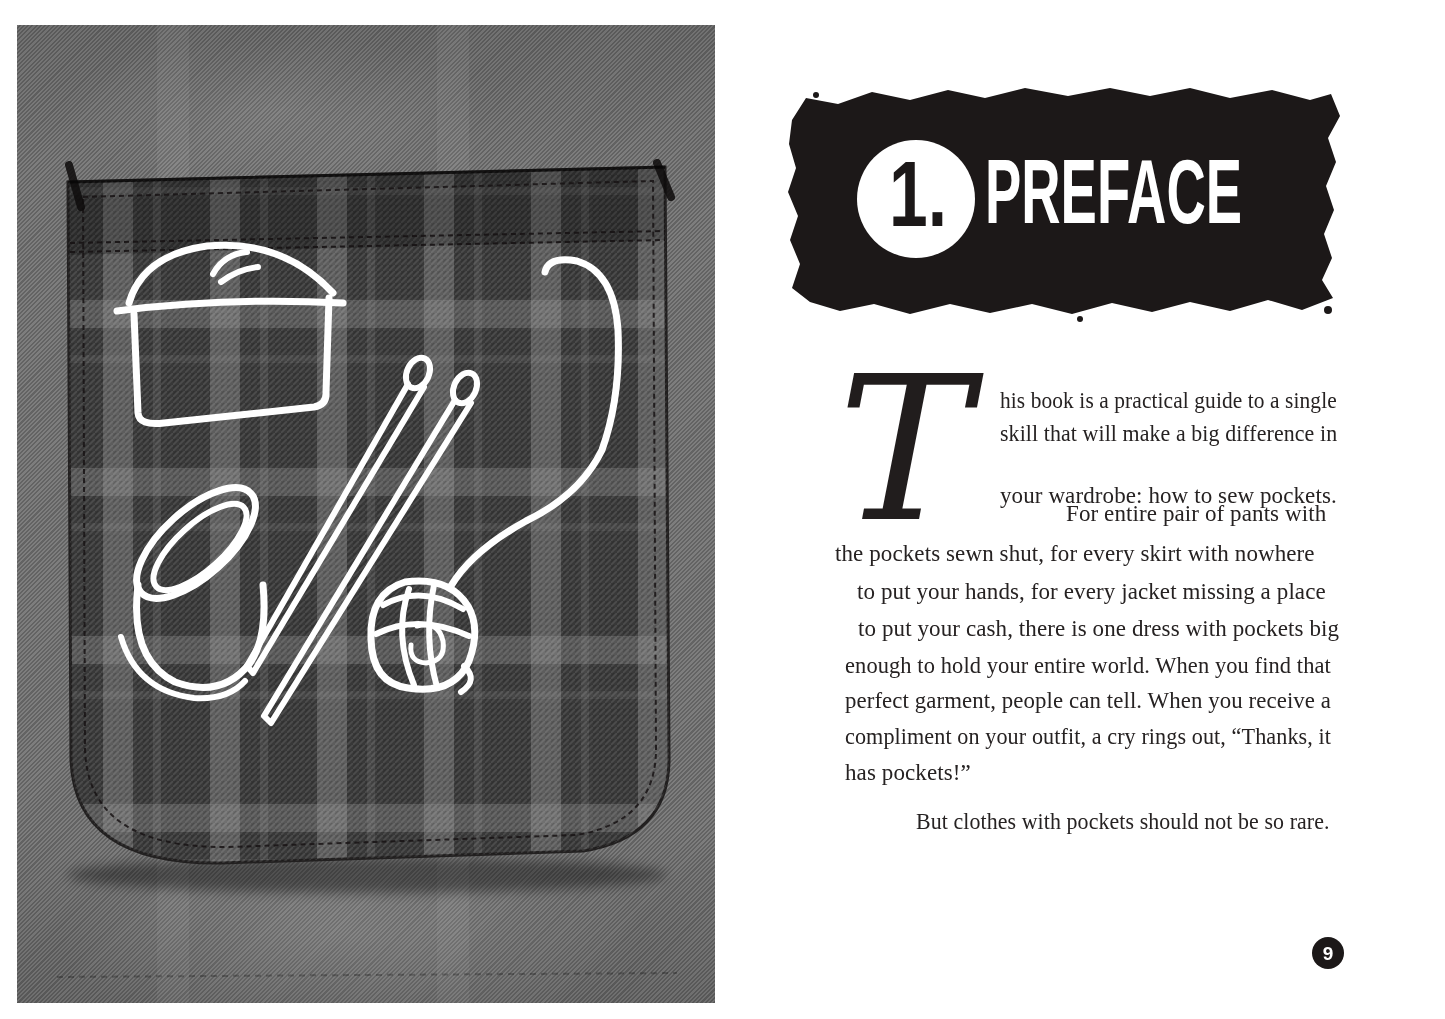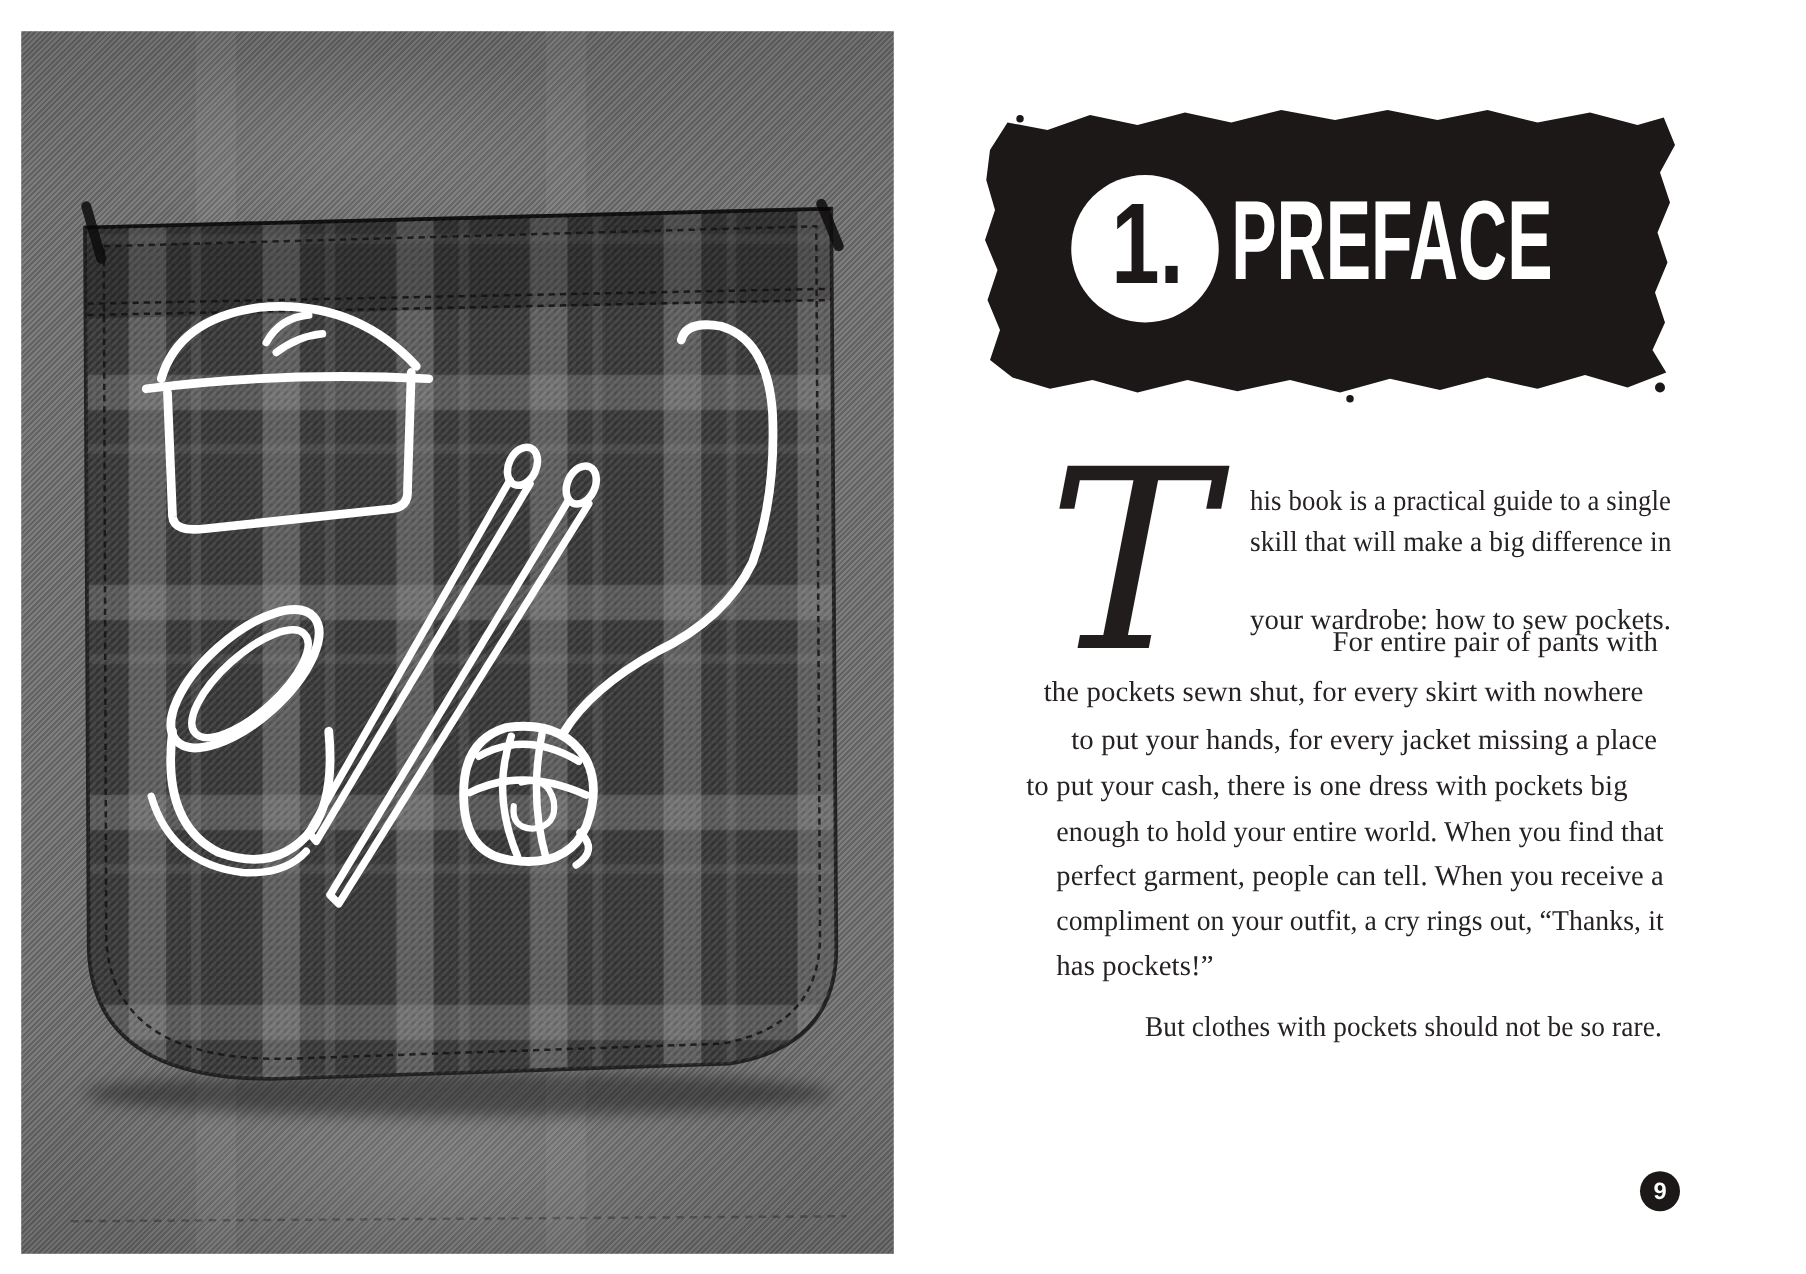--- a/index.html
+++ b/index.html
@@ -125,21 +125,21 @@
 
     <div class="dropcap">T</div>
 
     <div class="bl fit" style="left: 1000px; top: 386px; width: 337px; transform: scaleX(0.9309);">his book is a practical guide to a single</div>
     <div class="bl fit" style="left: 1000px; top: 419px; width: 337px; transform: scaleX(0.952);">skill that will make a big difference in</div>
     <div class="bl fit" style="left: 1000px; top: 481px; width: 337px; transform: scaleX(1);">your wardrobe: how to sew pockets.</div>
 
     <div class="bl fit" style="left: 1066px; top: 499px; width: 264px; transform: scaleX(1);">For entire pair of pants with</div>
     <div class="bl fit" style="left: 835px; top: 539px; width: 486px; transform: scaleX(1);">the pockets sewn shut, for every skirt with nowhere</div>
     <div class="bl fit" style="left: 845px; top: 577px; width: 486px; transform: scaleX(1); margin-left: 12px;">to put your hands, for every jacket missing a place</div>
-    <div class="bl fit" style="left: 821px; top: 614px; width: 486px; transform: scaleX(1);">to put your cash, there is one dress with pockets big</div>
+    <div class="bl fit" style="left: 858px; top: 614px; width: 486px; transform: scaleX(1);">to put your cash, there is one dress with pockets big</div>
     <div class="bl fit" style="left: 845px; top: 651px; width: 486px; transform: scaleX(0.9759);">enough to hold your entire world. When you find that</div>
     <div class="bl fit" style="left: 845px; top: 686px; width: 486px; transform: scaleX(0.9918);">perfect garment, people can tell. When you receive a</div>
     <div class="bl fit" style="left: 845px; top: 722px; width: 486px; transform: scaleX(0.9624);">compliment on your outfit, a cry rings out, “Thanks, it</div>
     <div class="bl" style="left:845px;top:758px">has pockets!”</div>
 
     <div class="bl fit" style="left: 916px; top: 807px; width: 414px; transform: scaleX(0.9517);">But clothes with pockets should not be so rare.</div>
 
     <div class="pagenum">
       <span>9</span>
     </div>

